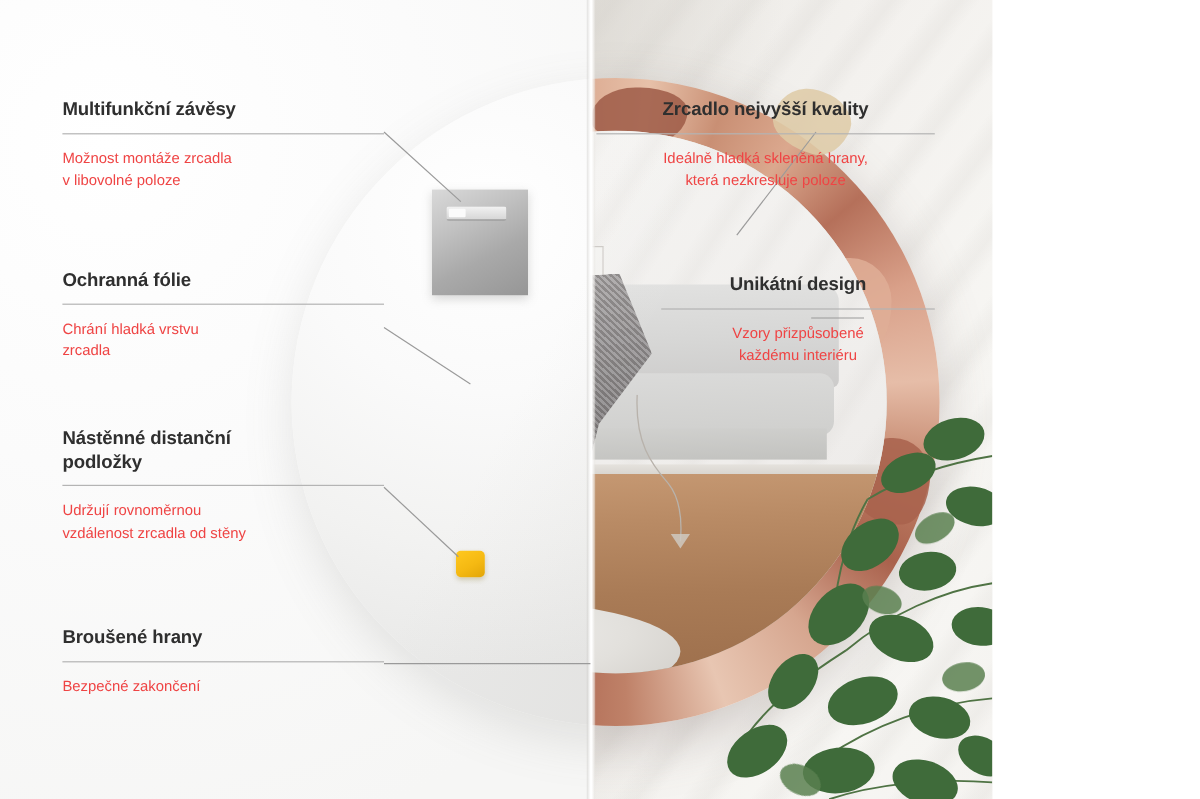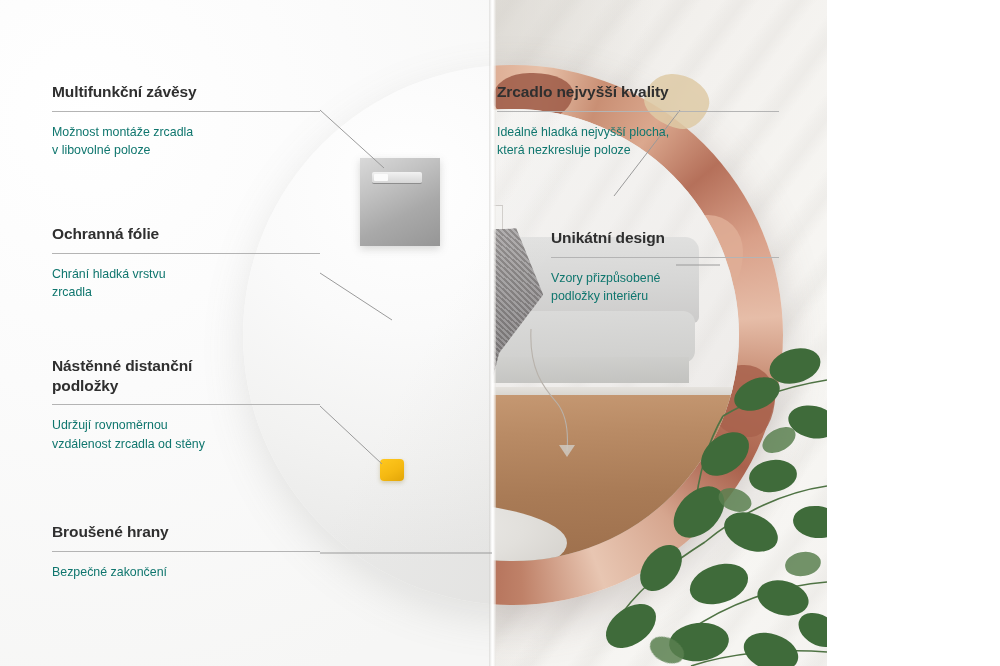--- a/index.html
+++ b/index.html
@@ -162,25 +162,25 @@
   .leaders{position:absolute;left:0;top:0;width:1000px;height:666px;pointer-events:none;}
 
   
   .label{position:absolute;}
   .label h3{
     margin:0 0 9px 0;font-size:15.5px;font-weight:bold;color:#2f2f2f;
     letter-spacing:-0.1px;line-height:1.26;
   }
   .label .rule{height:1px;background:#b4b4b4;margin:0 0 11px 0;}
   .label p{
-    margin:0;font-size:12.4px;line-height:1.5;color:#0f766e;font-weight:400;
+    margin:0;font-size:12.4px;line-height:1.5;color:#ef4444;font-weight:400;
   }
   .label.left{left:52px;}
   .label.left .rule{width:268px;}
-  .label.right{text-align:left;}
+  .label.right{text-align:center;}
   .label.right .rule{margin-left:auto;}
 
   #lbl-zavesy{top:82px;}
   #lbl-folie{top:224px;}
   #lbl-podlozky{top:356px;}
   #lbl-hrany{top:522px;}
 
   #lbl-kvalita{right:48px;top:82px;}
   #lbl-kvalita .rule{width:282px;}
   #lbl-design{right:48px;top:228px;}
@@ -330,27 +330,27 @@
     <p>
       <span>Udržují rovnoměrnou</span><br>
       <span>vzdálenost zrcadla od stěny</span>
     </p>
   </div>
 
   <div class="label right" id="lbl-kvalita">
     <h3>Zrcadlo nejvyšší kvality</h3>
     <div class="rule"></div>
     <p>
-      <span>Ideálně hladká nejvyšší plocha,</span><br>
+      <span>Ideálně hladká skleněná hrany,</span><br>
       <span>která nezkresluje poloze</span>
     </p>
   </div>
 
   <div class="label right" id="lbl-design">
     <h3>Unikátní design</h3>
     <div class="rule"></div>
     <p>
       <span>Vzory přizpůsobené</span><br>
-      <span>podložky interiéru</span>
+      <span>každému interiéru</span>
     </p>
   </div>
 
 </div>
 
 </body></html>

